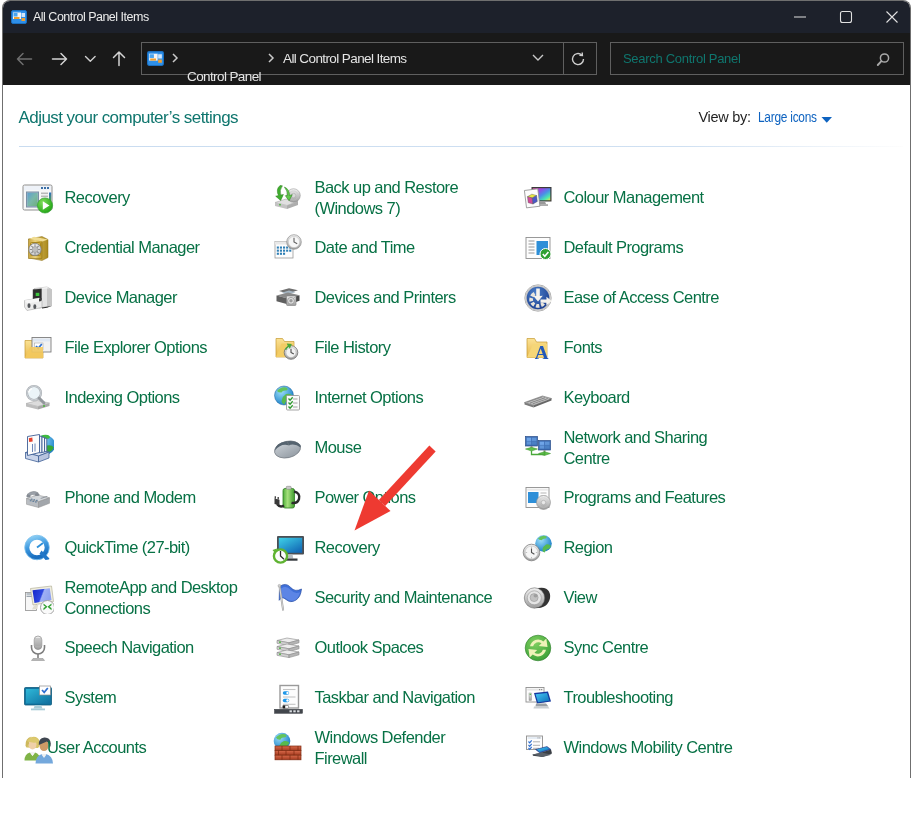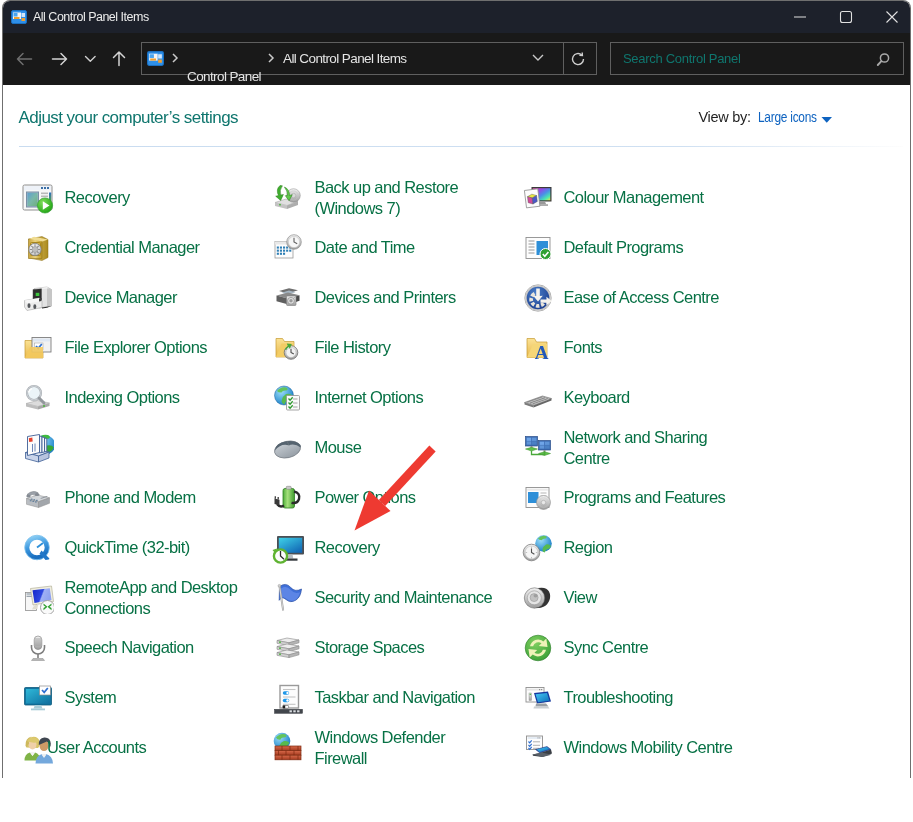--- a/index.html
+++ b/index.html
@@ -301,21 +301,21 @@
         <rect x="13" y="19.4" width="1.7" height="1.1"></rect>
       </g>
 </svg>
 <div class="label" style="left:61.5px;top:486.0px">Phone and Modem</div>
 <svg class="abs" style="left:19px;top:530.5px" width="32" height="32" viewBox="0 0 32 32">
 <circle cx="15" cy="15.5" r="10" fill="#fff" stroke="url(#qt_ring)" stroke-width="4.6"></circle>
 <circle cx="15" cy="15.5" r="12.3" fill="none" stroke="#7ec2ee" stroke-width="0.8"></circle>
 <path d="M19.5 18.5 l7.5 7.5 q1 1.2-0.3 1.6 l-3.2 0.4 q-2.8-3.5-6-6.2 z" fill="#2277c8"></path>
 <path d="M15 15.5 L21 11" stroke="#2e8fd8" stroke-width="1.8"></path>
 </svg>
-<div class="label" style="left:61.5px;top:536.0px">QuickTime (32-bit)</div>
+<div class="label" style="left:61.5px;top:536.0px">QuickTime (27-bit)</div>
 <svg class="abs" style="left:19px;top:580.5px" width="32" height="32" viewBox="0 0 32 32">
 <g stroke="#8f8f8f" stroke-width="0.8">
 <rect x="3.5" y="10.5" width="11" height="18" fill="#f7f7f7"></rect>
 </g>
 <path d="M4.5 12 h9 M4.5 14.2 h9" stroke="#7d8b99" stroke-width="1.1"></path>
 <path d="M8.5 6.5 L29.5 4 L31.5 19.5 L11 23 Z" fill="#f0eee0" stroke="#b5b29a" stroke-width="0.7"></path>
 <path d="M10.5 8.3 L27.8 6.2 L29.5 18 L12.5 21 Z" fill="url(#ra_scr)"></path>
 <path d="M13 23 q-2.5 2-3 4.5 l5.5-0.5 q0-2.5 1-4.5 z" fill="#e0ded2"></path>
 <circle cx="25.5" cy="25.5" r="7" fill="#fafafa" stroke="#9a9a9a" stroke-width="0.9"></circle>
 <path d="M21.5 21.5 l4 3.2 -4 3.6 v-2.2 l2-1.4 -2-1.5 z" fill="#2fa02f"></path>
@@ -480,21 +480,21 @@
 <path d="M5 14.5 L17 16.8 L17 19.6 L5 17.3 Z" fill="#d0d0d0"></path>
 <path d="M17 16.8 L27 14 L27 16.8 L17 19.6 Z" fill="#b5b5b5"></path>
 <path d="M5 20.5 L15 18 L27 20 L17 22.8 Z" fill="#ececec"></path>
 <path d="M5 20.5 L17 22.8 L17 25.6 L5 23.3 Z" fill="#d0d0d0"></path>
 <path d="M17 22.8 L27 20 L27 22.8 L17 25.6 Z" fill="#b5b5b5"></path>
 </g>
 <circle cx="8" cy="10.2" r="0.9" fill="#4ab53a"></circle>
       <circle cx="8" cy="16.2" r="0.9" fill="#4ab53a"></circle>
       <circle cx="8" cy="22.2" r="0.9" fill="#4ab53a"></circle>
 </svg>
-<div class="label" style="left:311.5px;top:636.0px">Storage Spaces</div>
+<div class="label" style="left:311.5px;top:636.0px">Outlook Spaces</div>
 <svg class="abs" style="left:269px;top:680.5px" width="32" height="32" viewBox="0 0 32 32">
 <rect x="8" y="3.5" width="18.5" height="22.5" fill="#fdfdfd" stroke="#9a9a9a" stroke-width="1.4"></rect>
 <path d="M11 7.5 h12.5" stroke="#c5c5c5" stroke-width="1.1"></path>
 <rect x="10.8" y="9.3" width="6.4" height="3.4" rx="1.7" fill="#1f97e8"></rect>
 <circle cx="15.5" cy="11" r="1.2" fill="#fff"></circle>
 <path d="M11 15 h12.5" stroke="#c5c5c5" stroke-width="1.1"></path>
 <rect x="10.8" y="16.8" width="6.4" height="3.4" rx="1.7" fill="#1f97e8"></rect>
 <circle cx="15.5" cy="18.5" r="1.2" fill="#fff"></circle>
 <path d="M11 22.3 h12.5" stroke="#c5c5c5" stroke-width="1.1"></path>
 <rect x="10.8" y="23.5" width="5.8" height="2.8" rx="0.6" fill="#fff" stroke="#6f6f6f" stroke-width="0.7"></rect>

